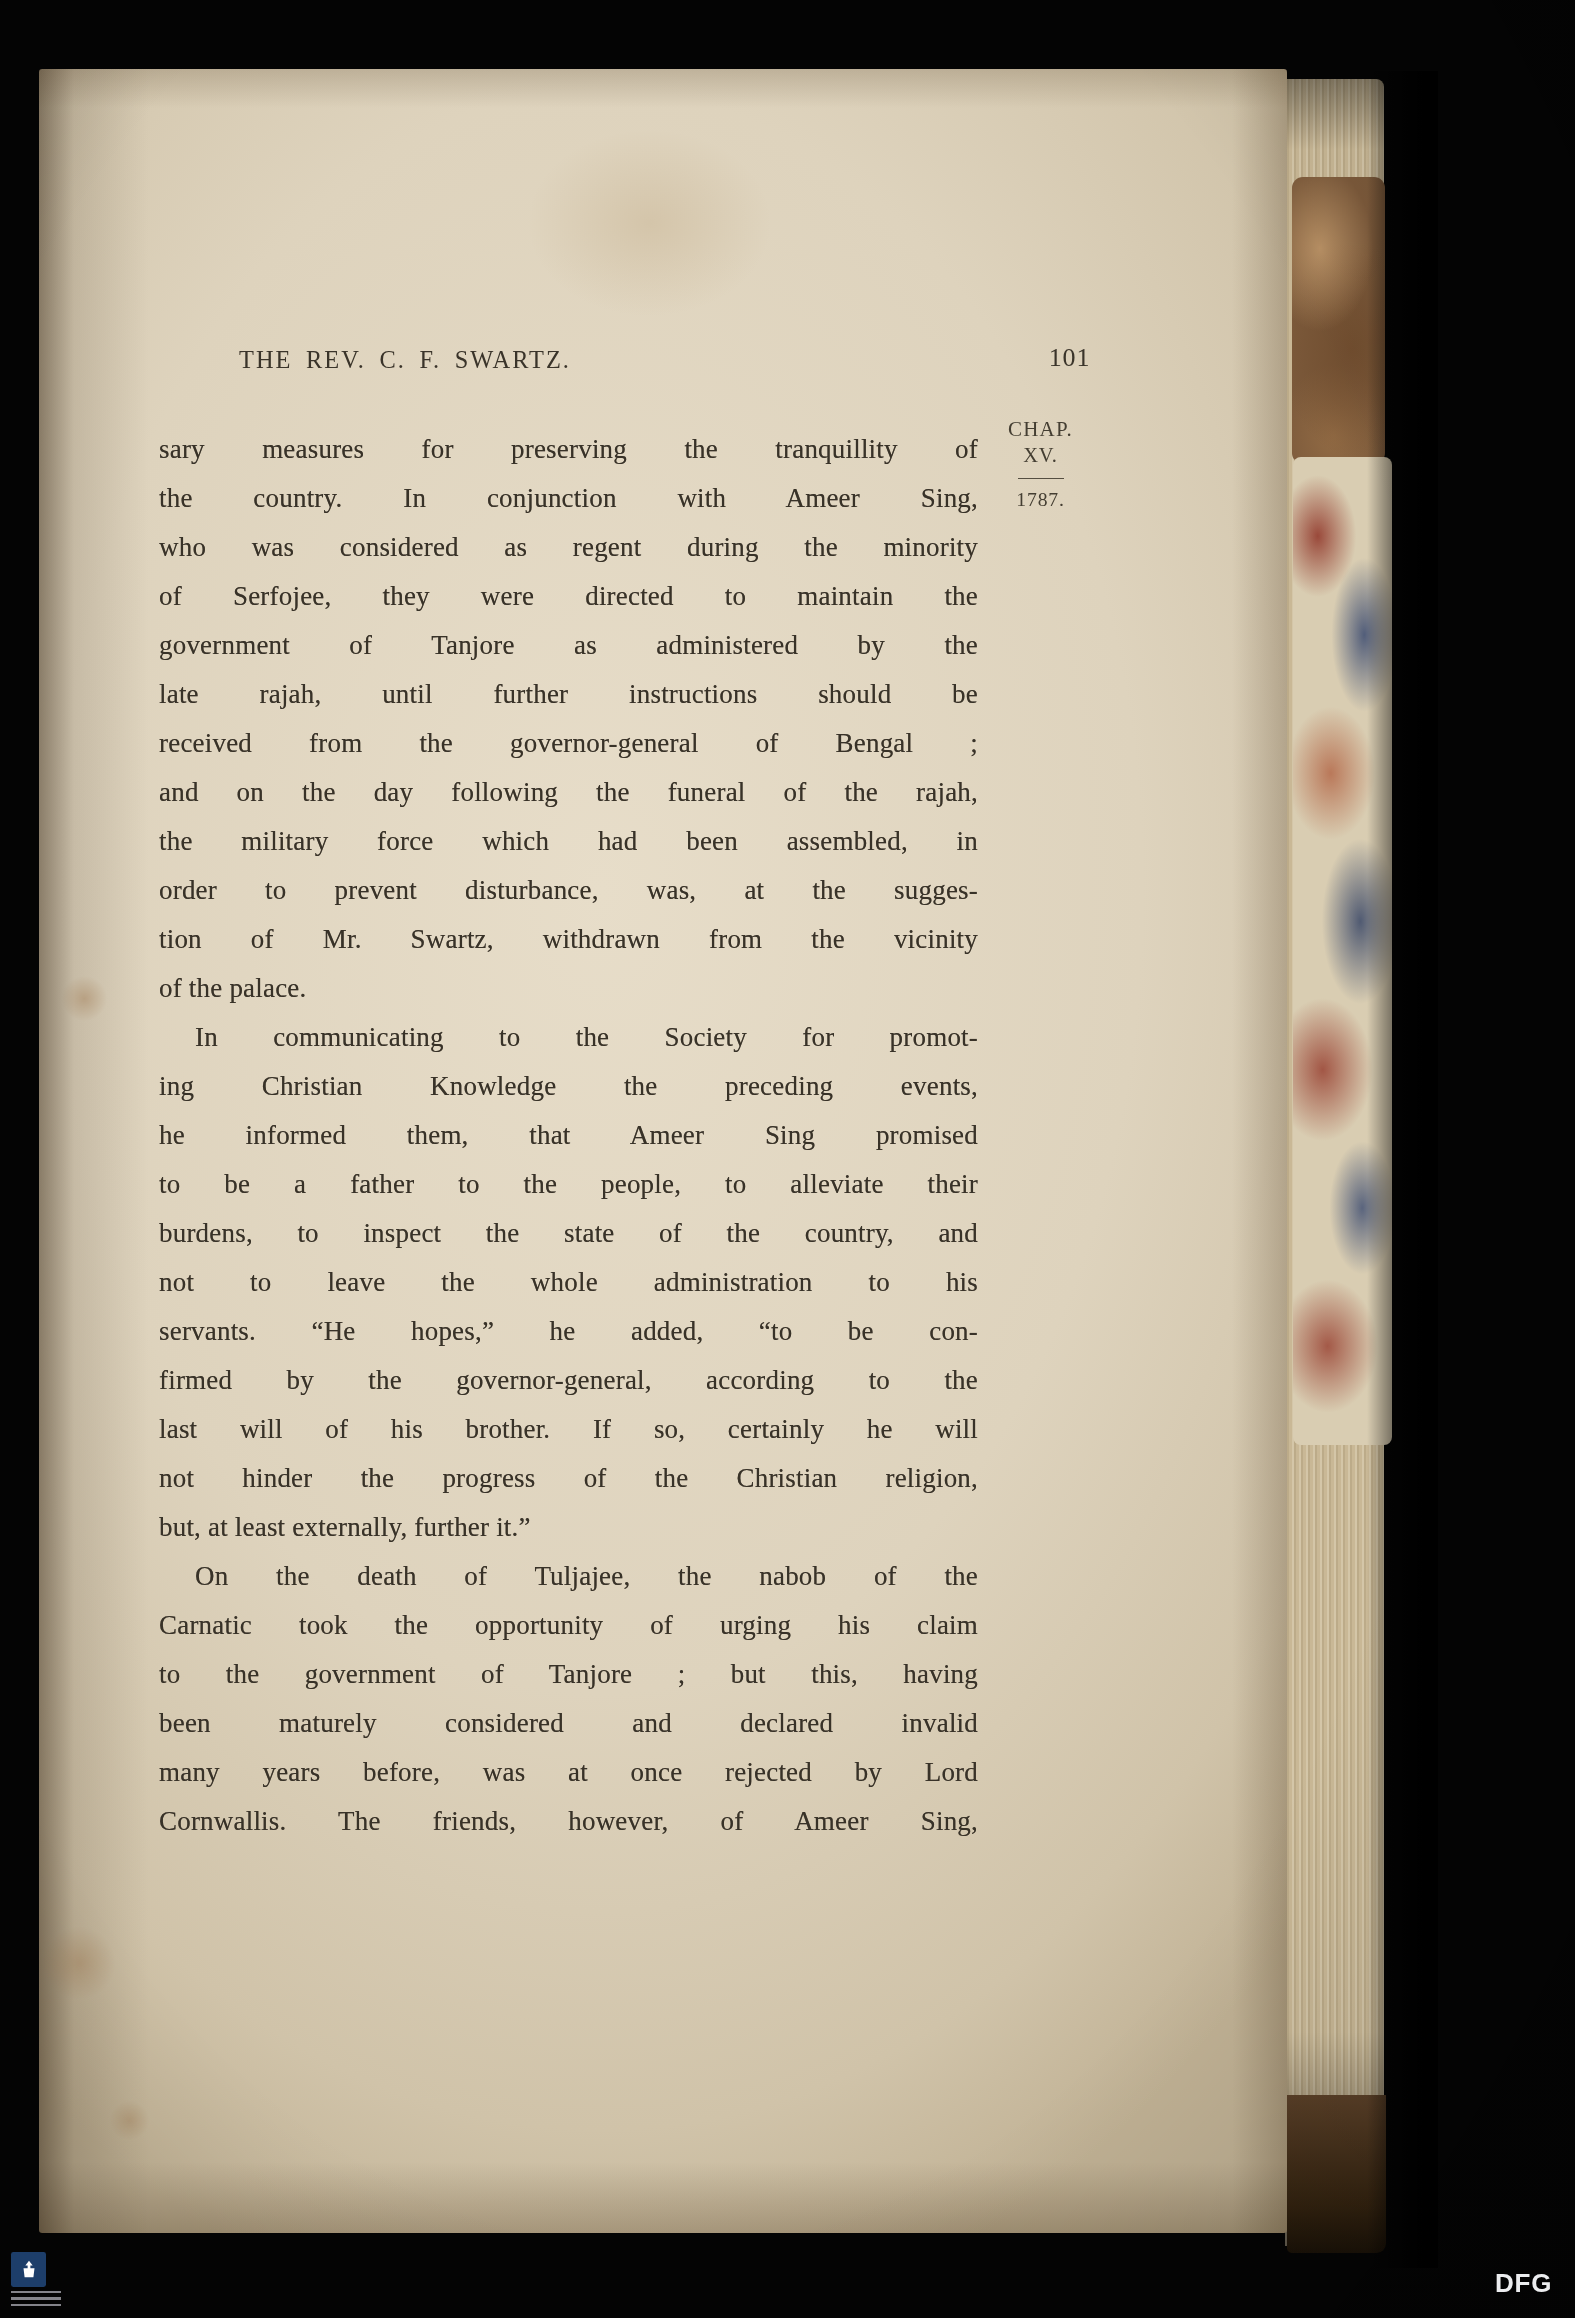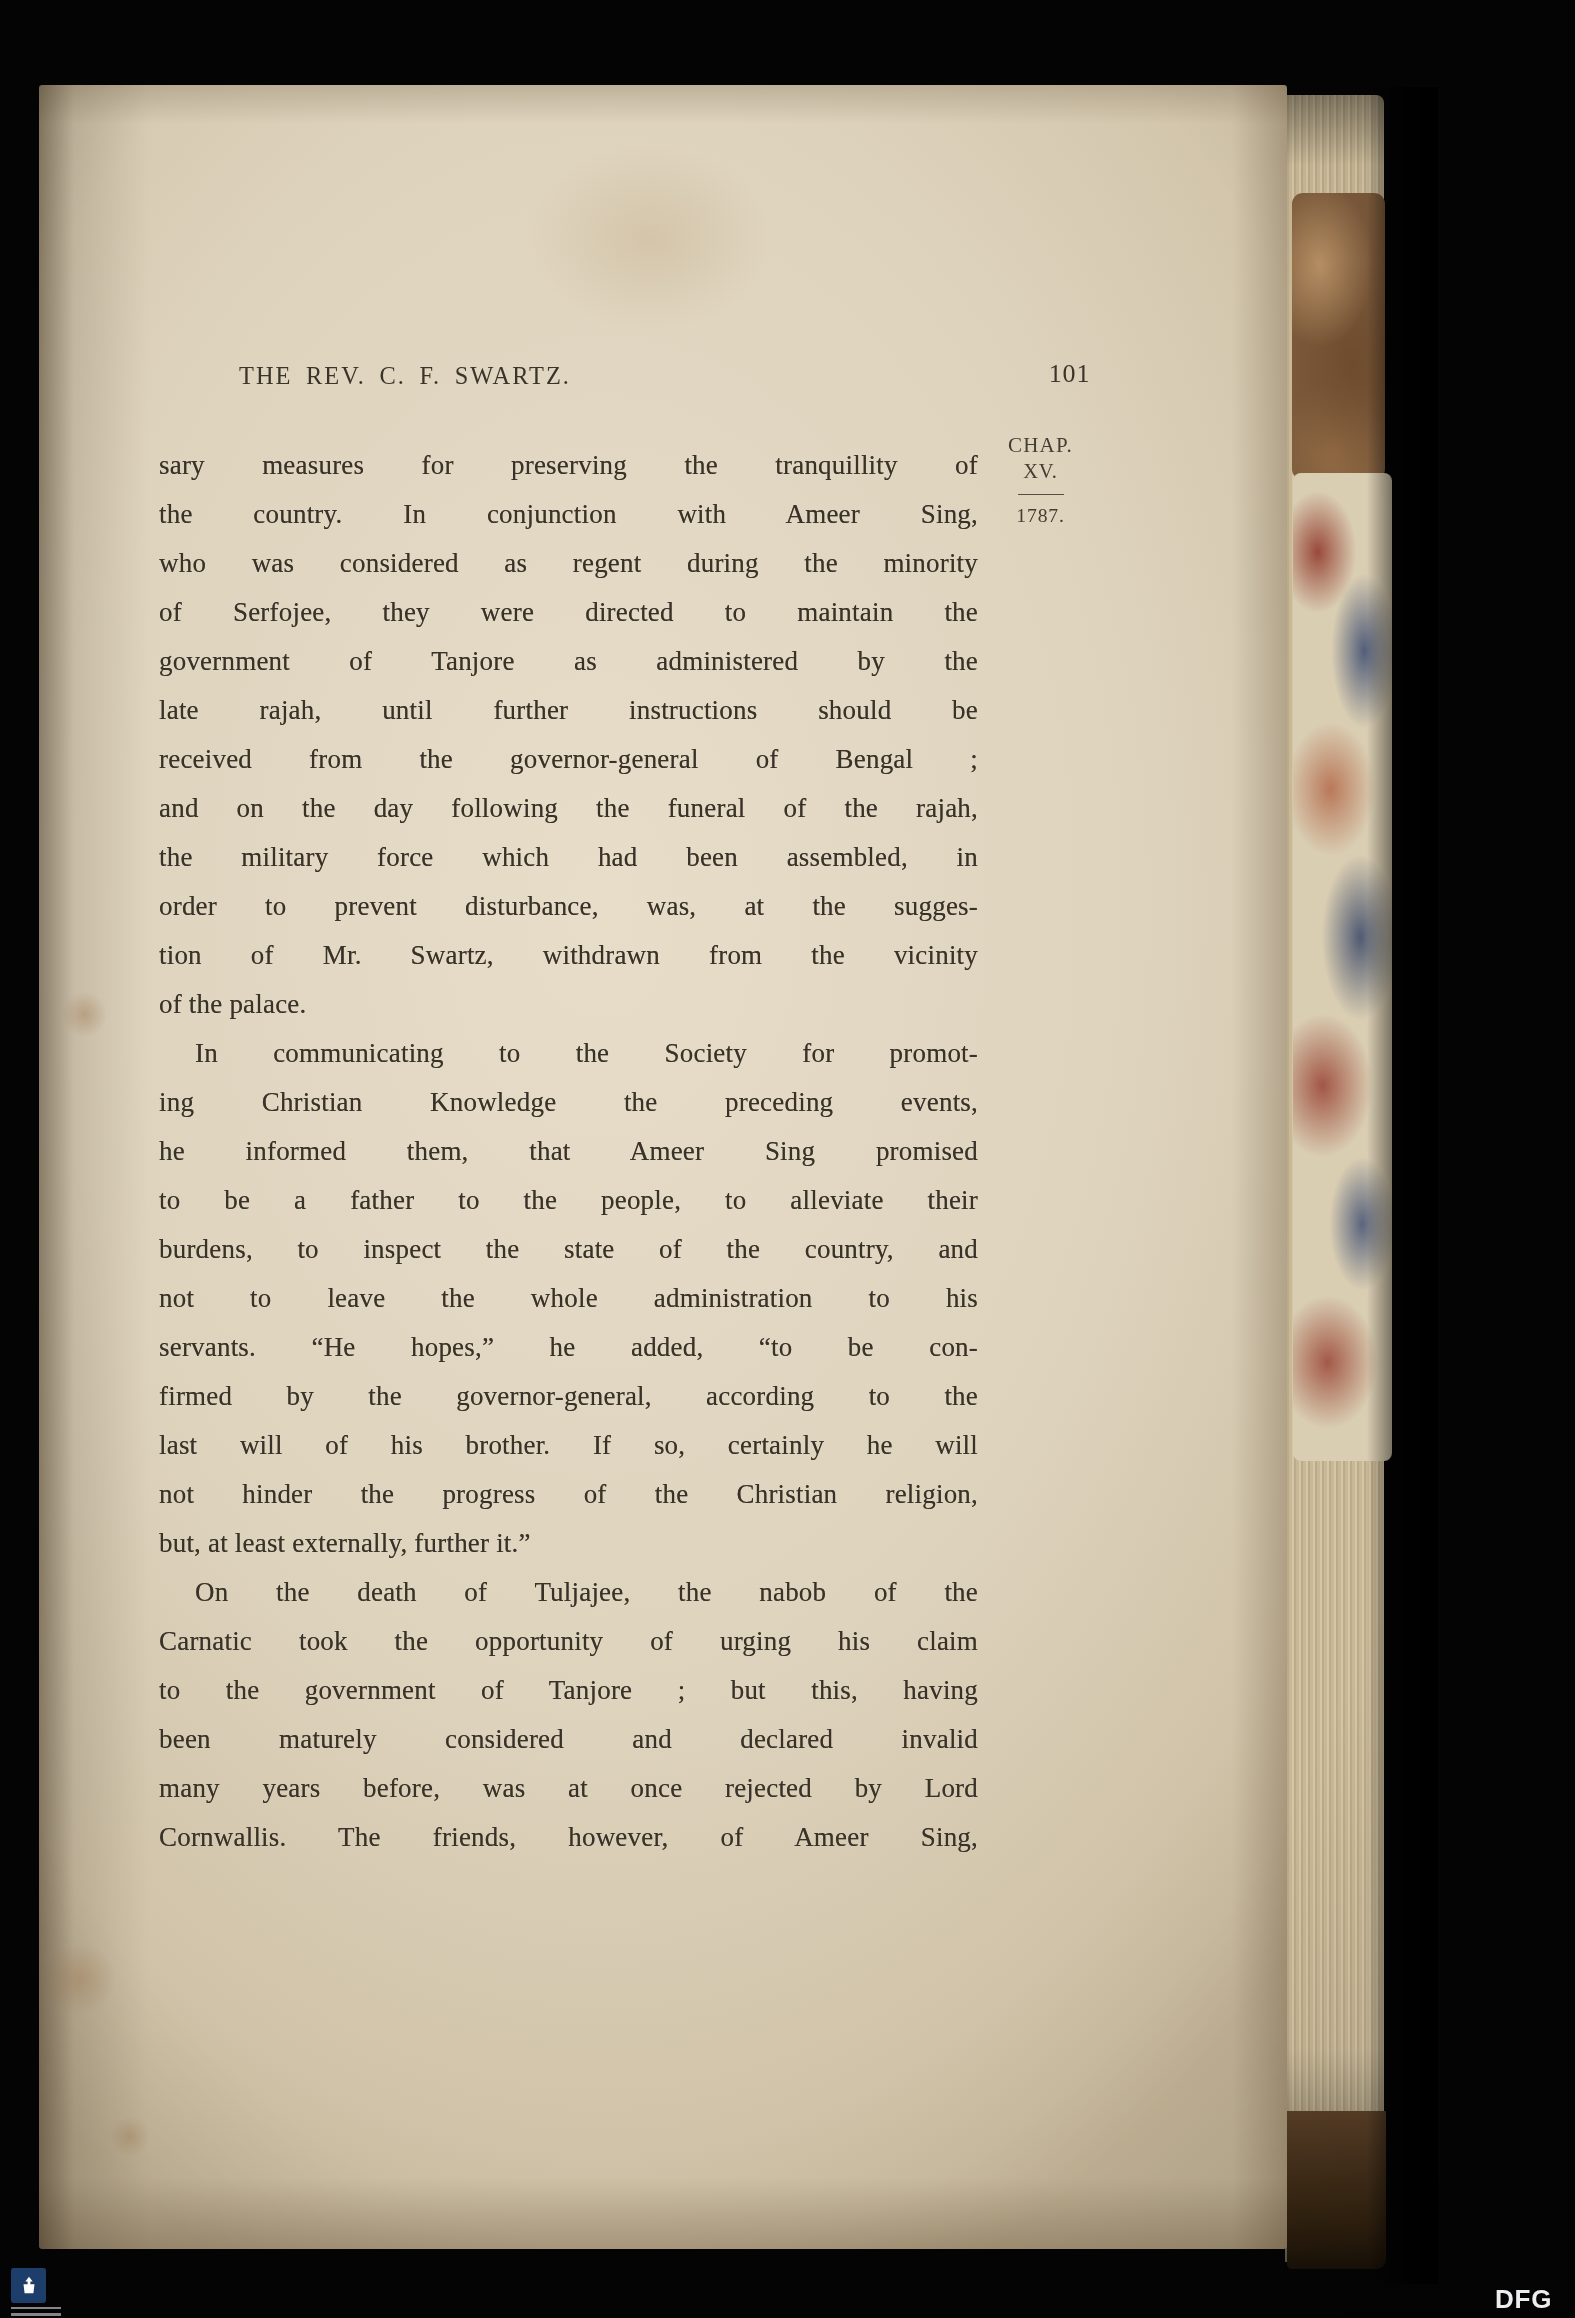--- a/index.html
+++ b/index.html
@@ -3,21 +3,21 @@
 <meta charset="utf-8">
 <style>
   html,body { margin:0; padding:0; }
   body {
     width:1575px; height:2319px;
     background:#040404;
     overflow:hidden;
     position:relative;
     font-family:"Liberation Serif","DejaVu Serif",serif;
   }
-  .scan { position:absolute; inset:0;margin-top:16px; }
+  .scan { position:absolute; inset:0; }
 
   
   .edges-base {
     position:absolute; left:1285px; top:79px; width:99px; height:2167px; z-index:1;
     background:
       linear-gradient(180deg, rgba(0,0,0,0.35), rgba(0,0,0,0) 71px, rgba(0,0,0,0) 1953px, rgba(0,0,0,0.55)),
       repeating-linear-gradient(90deg, #d4c6a8 0 2.4px, #bcab89 2.4px 3.9px, #c9b896 3.9px 7px),
       #c9b998;
     border-radius:0 7.9px 7.9px 0;
   }

